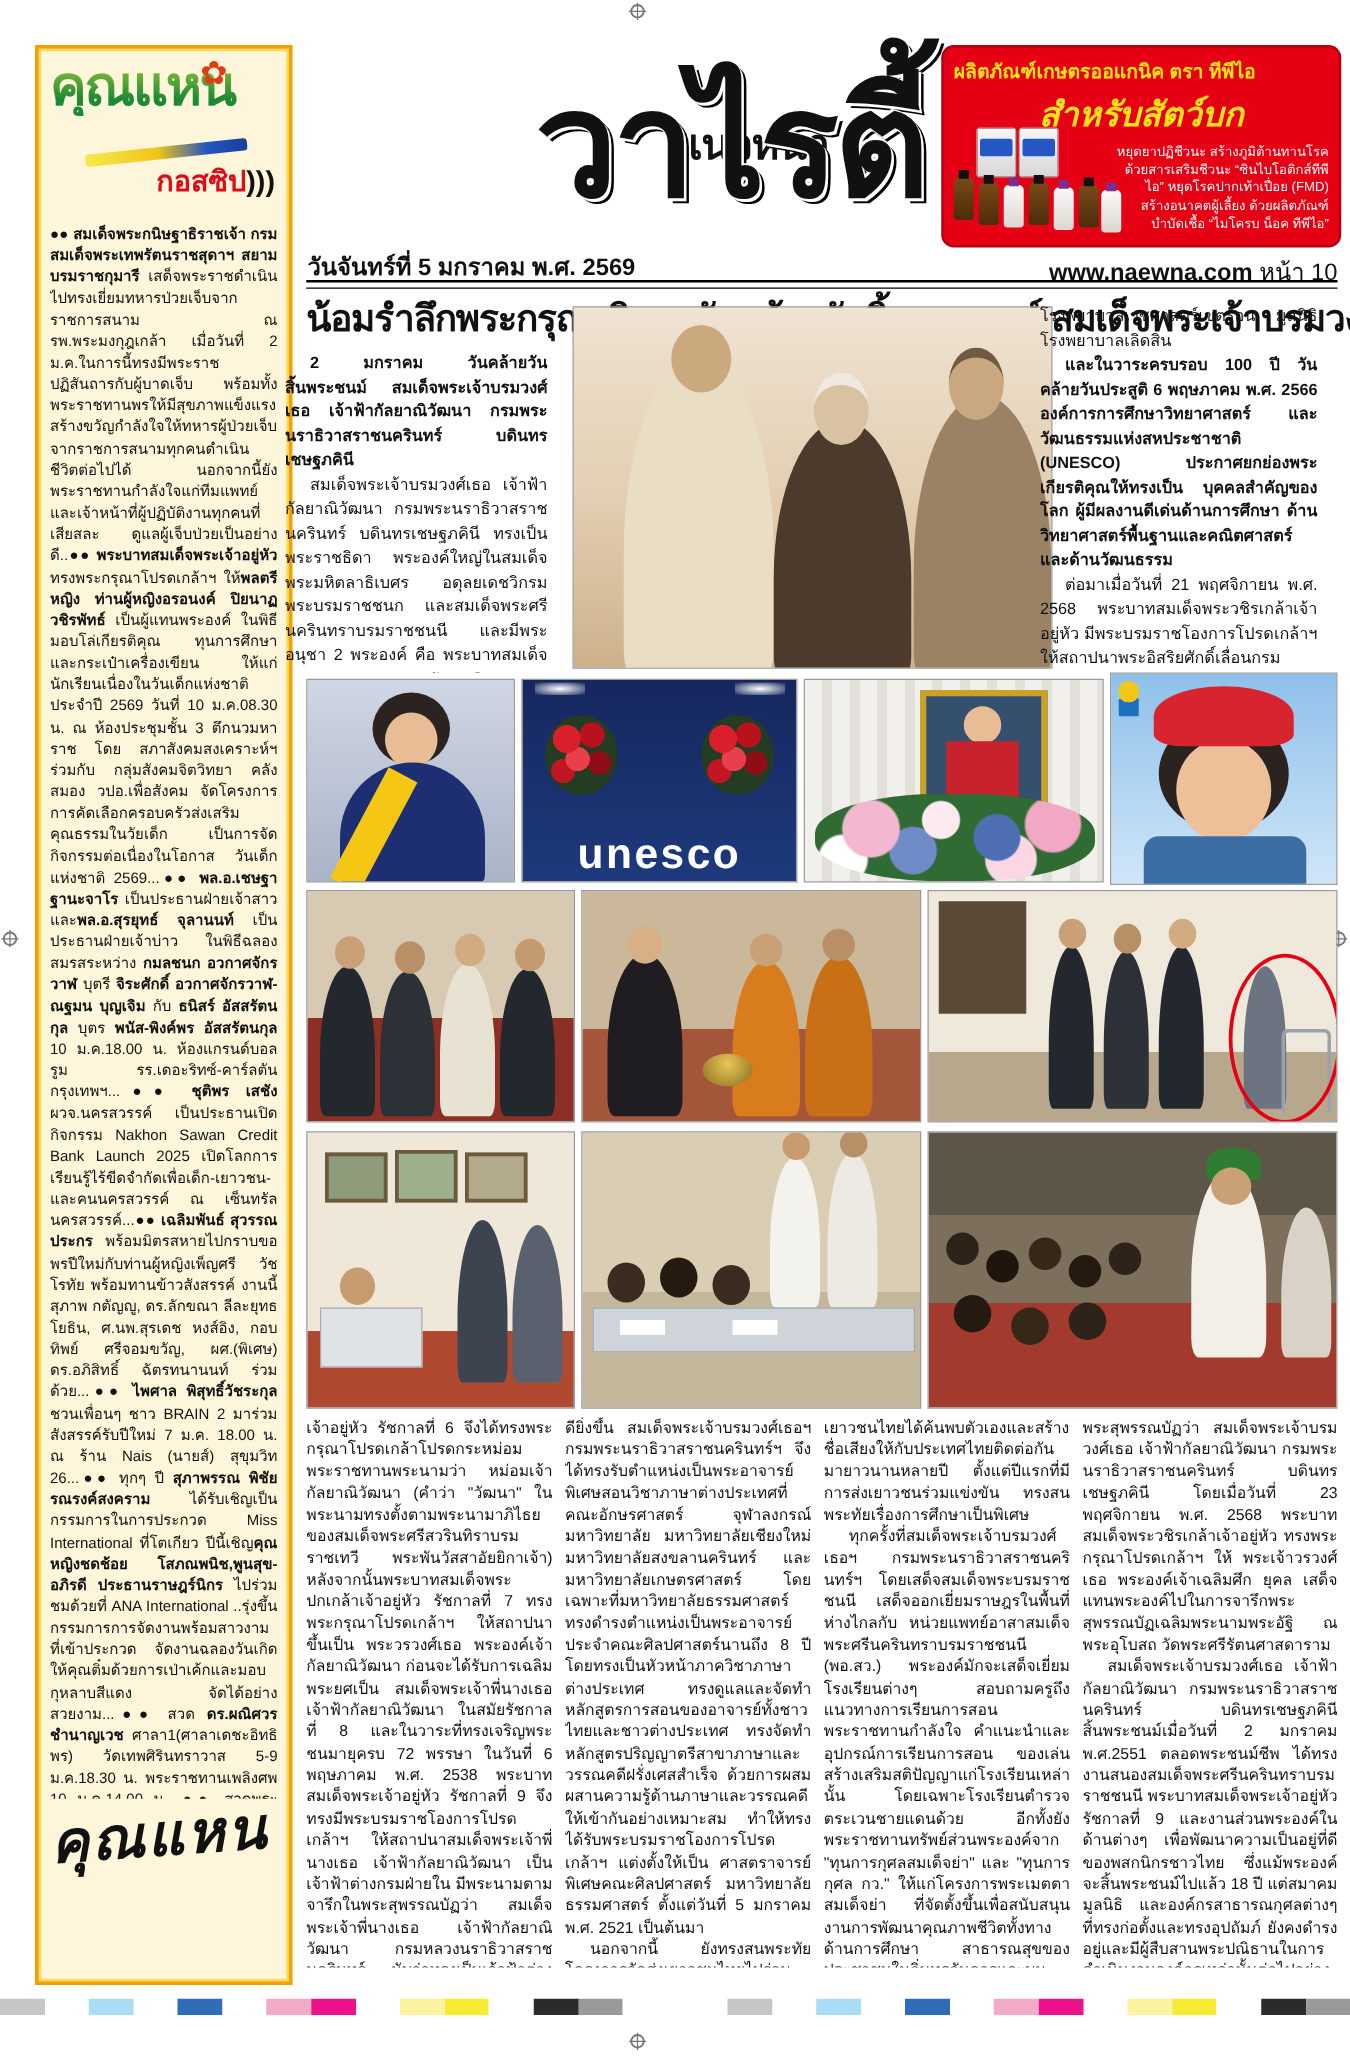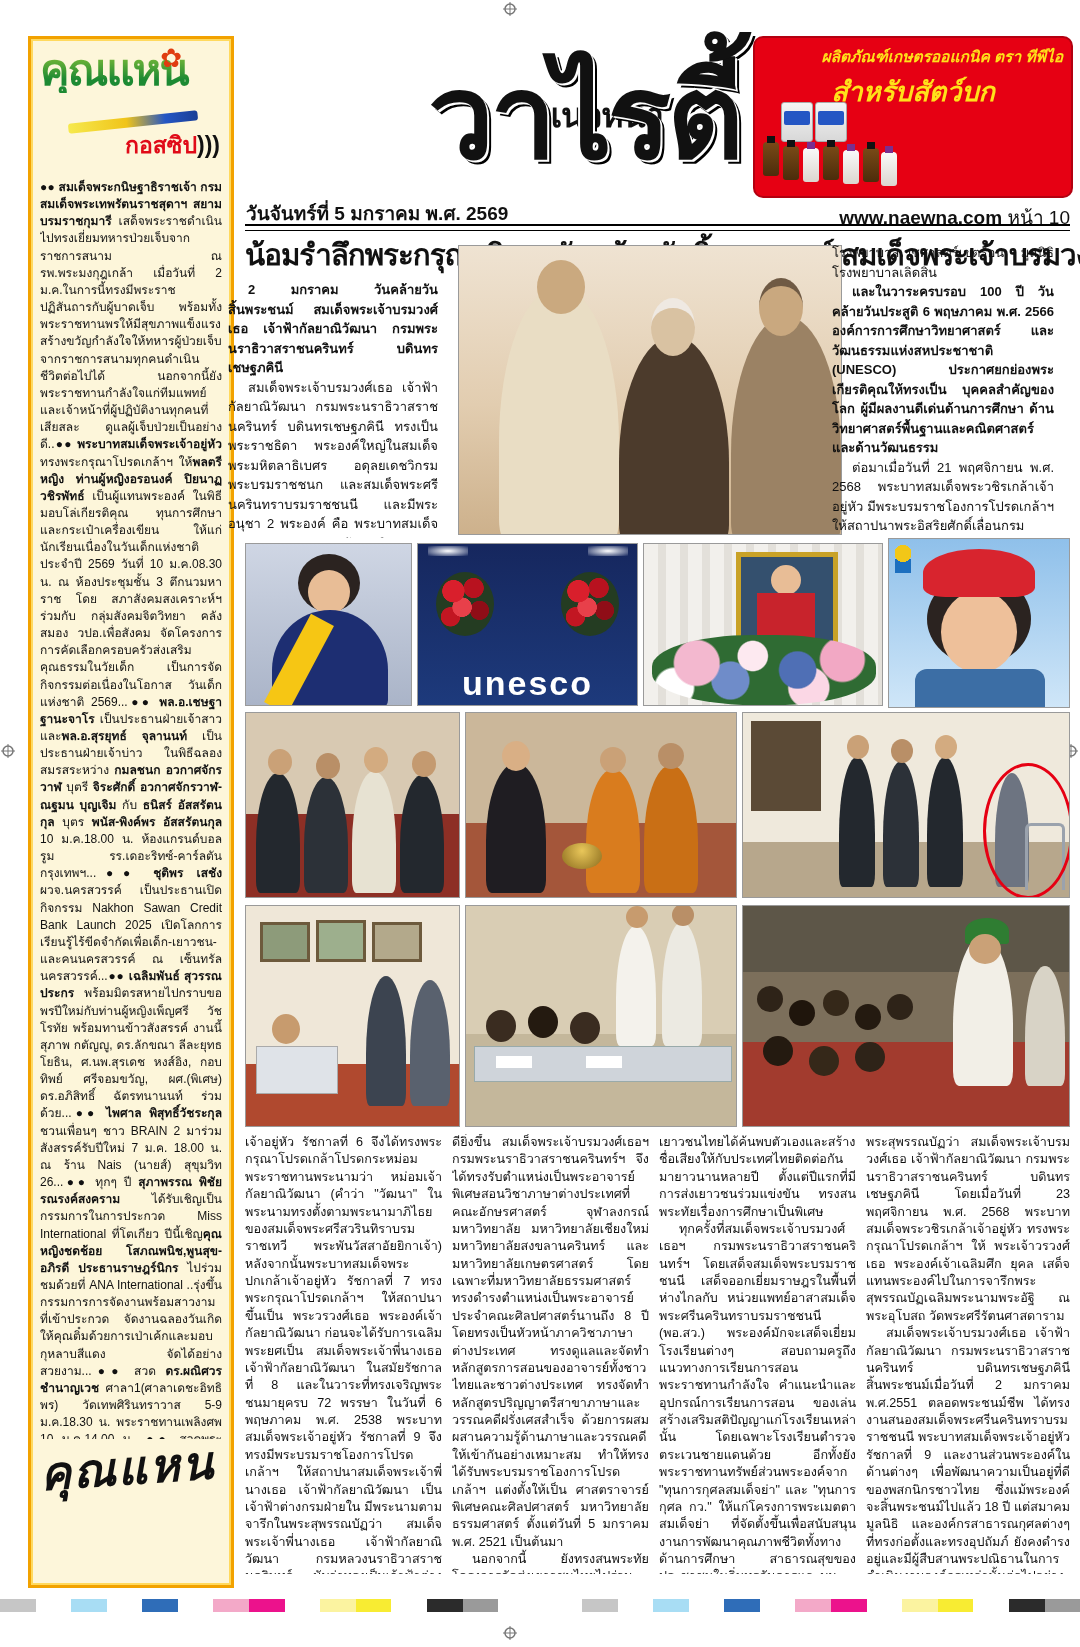--- a/index.html
+++ b/index.html
@@ -32,21 +32,21 @@
   #mast-main{left:428px;top:56px;font-size:118px;font-weight:900;letter-spacing:-4px;line-height:1.05;
       text-shadow:2px 2px 0 #fff,-2px -2px 0 #fff,4px 4px 0 #000;}
   #date-line{left:246px;top:198px;font-size:19px;font-weight:bold;}
   #site-line{left:820px;top:202px;width:250px;text-align:right;font-size:19px;}
   #site-line .u{font-weight:900;}
   #rule{left:245px;top:224px;width:825px;height:4px;border-top:2px solid #000;border-bottom:1px solid #000;}
   #headline{left:245px;top:231px;width:828px;font-size:29.5px;font-weight:900;letter-spacing:-1px;white-space:nowrap;}
   
   #ad-box{left:755px;top:38px;width:316px;height:158px;background:#e60013;border-radius:8px;
       box-shadow:0 0 0 2px #b30010;padding:6px 8px;box-sizing:border-box;text-align:right;}
-  #ad-box .t1{font-size:15.5px;font-weight:900;color:#ffe11a;font-style:italic;text-align:right;}
+  #ad-box .t1{font-size:15.5px;font-weight:900;color:#ffe11a;text-align:left;}
   #ad-box .t2{font-size:27px;font-weight:900;color:#ffe11a;font-style:italic;text-align:center;margin-top:1px;}
   #ad-box .lines{font-size:10.5px;color:#fff;line-height:1.35;margin-top:2px;}
   #ad-products{position:absolute;left:8px;bottom:8px;width:135px;height:86px;}
   .can{position:absolute;width:30px;height:38px;background:linear-gradient(180deg,#f5f5f5,#d8d8d8);
       border-radius:3px;border:1px solid #aaa;}
   .can:before{content:"";position:absolute;left:2px;top:8px;right:2px;height:14px;background:#2456c4;border-radius:2px;}
   .bottle{position:absolute;width:16px;height:34px;background:linear-gradient(180deg,#7a4a17,#4c2c0b);
       border-radius:4px 4px 3px 3px;}
   .bottle:before{content:"";position:absolute;left:4px;top:-6px;width:8px;height:7px;background:#111;}
   .bottle.w{background:linear-gradient(180deg,#fafafa,#dcd6cf);}
@@ -121,20 +121,21 @@
   <div id="gossip-text"><span class="b">●● สมเด็จพระกนิษฐาธิราชเจ้า กรมสมเด็จพระเทพรัตนราชสุดาฯ สยามบรมราชกุมารี</span><span> เสด็จพระราชดำเนินไปทรงเยี่ยมทหารป่วยเจ็บจากราชการสนาม ณ รพ.พระมงกุฎเกล้า เมื่อวันที่ 2 ม.ค.ในการนี้ทรงมีพระราชปฏิสันถารกับผู้บาดเจ็บ พร้อมทั้งพระราชทานพรให้มีสุขภาพแข็งแรง สร้างขวัญกำลังใจให้ทหารผู้ป่วยเจ็บจากราชการสนามทุกคนดำเนินชีวิตต่อไปได้ นอกจากนี้ยังพระราชทานกำลังใจแก่ทีมแพทย์และเจ้าหน้าที่ผู้ปฏิบัติงานทุกคนที่เสียสละ ดูแลผู้เจ็บป่วยเป็นอย่างดี..</span><span class="b">●● พระบาทสมเด็จพระเจ้าอยู่หัว</span><span> ทรงพระกรุณาโปรดเกล้าฯ ให้</span><span class="b">พลตรีหญิง ท่านผู้หญิงอรอนงค์ ปิยนาฏวชิรพัทธ์</span><span> เป็นผู้แทนพระองค์ ในพิธีมอบโล่เกียรติคุณ ทุนการศึกษา และกระเป๋าเครื่องเขียน ให้แก่นักเรียนเนื่องในวันเด็กแห่งชาติประจำปี 2569 วันที่ 10 ม.ค.08.30 น. ณ ห้องประชุมชั้น 3 ตึกนวมหาราช โดย สภาสังคมสงเคราะห์ฯ ร่วมกับ กลุ่มสังคมจิตวิทยา คลังสมอง วปอ.เพื่อสังคม จัดโครงการ การคัดเลือกครอบครัวส่งเสริมคุณธรรมในวัยเด็ก เป็นการจัดกิจกรรมต่อเนื่องในโอกาส วันเด็กแห่งชาติ 2569...</span><span class="b">●● พล.อ.เชษฐา ฐานะจาโร</span><span> เป็นประธานฝ่ายเจ้าสาว และ</span><span class="b">พล.อ.สุรยุทธ์ จุลานนท์</span><span> เป็นประธานฝ่ายเจ้าบ่าว ในพิธีฉลองสมรสระหว่าง </span><span class="b">กมลชนก อวกาศจักรวาฬ</span><span> บุตรี </span><span class="b">จิระศักดิ์ อวกาศจักรวาฬ-ณฐมน บุญเจิม</span><span> กับ </span><span class="b">ธนิสร์ อัสสรัตนกุล</span><span> บุตร </span><span class="b">พนัส-พิงค์พร อัสสรัตนกุล</span><span> 10 ม.ค.18.00 น. ห้องแกรนด์บอลรูม รร.เดอะริทซ์-คาร์ลตัน กรุงเทพฯ...</span><span class="b">●● ชุติพร เสชัง</span><span> ผวจ.นครสวรรค์ เป็นประธานเปิดกิจกรรม Nakhon Sawan Credit Bank Launch 2025 เปิดโลกการเรียนรู้ไร้ขีดจำกัดเพื่อเด็ก-เยาวชน-และคนนครสวรรค์ ณ เซ็นทรัลนครสวรรค์...</span><span class="b">●● เฉลิมพันธ์ สุวรรณประกร</span><span> พร้อมมิตรสหายไปกราบขอพรปีใหม่กับท่านผู้หญิงเพ็ญศรี วัชโรทัย พร้อมทานข้าวสังสรรค์ งานนี้ สุภาพ กตัญญู, ดร.ลักขณา ลีละยุทธโยธิน, ศ.นพ.สุรเดช หงส์อิง, กอบทิพย์ ศรีจอมขวัญ, ผศ.(พิเศษ) ดร.อภิสิทธิ์ ฉัตรทนานนท์ ร่วมด้วย...</span><span class="b">●● ไพศาล พิสุทธิ์วัชระกุล</span><span> ชวนเพื่อนๆ ชาว BRAIN 2 มาร่วมสังสรรค์รับปีใหม่ 7 ม.ค. 18.00 น. ณ ร้าน Nais (นายส์) สุขุมวิท 26...</span><span>●● ทุกๆ ปี </span><span class="b">สุภาพรรณ พิชัยรณรงค์สงคราม</span><span> ได้รับเชิญเป็นกรรมการในการประกวด Miss International ที่โตเกียว ปีนี้เชิญ</span><span class="b">คุณหญิงชดช้อย โสภณพนิช,พูนสุข-อภิรดี ประธานราษฎร์นิกร</span><span> ไปร่วมชมด้วยที่ ANA International ..รุ่งขึ้นกรรมการการจัดงานพร้อมสาวงามที่เข้าประกวด จัดงานฉลองวันเกิดให้คุณติ๋มด้วยการเป่าเค้กและมอบกุหลาบสีแดง จัดได้อย่างสวยงาม...</span><span>●● สวด </span><span class="b">ดร.ผณิศวร ชำนาญเวช</span><span> ศาลา1(ศาลาเดชะอิทธิพร) วัดเทพศิรินทราวาส 5-9 ม.ค.18.30 น. พระราชทานเพลิงศพ 10 ม.ค.14.00 น...</span><span>●● สวดพระอภิธรรม </span></div>
   <div id="gossip-sign">คุณแหน</div>
 </div>
 
 <div class="abs" id="mast-top">แนวหน้า</div>
 <div class="abs" id="mast-main">วาไรตี้</div>
 
 <div class="abs" id="ad-box">
   <div class="t1">ผลิตภัณฑ์เกษตรออแกนิค ตรา ทีพีไอ</div>
   <div class="t2">สำหรับสัตว์บก</div>
+  <div class="lines" style="padding-left:130px;">หยุดยาปฏิชีวนะ สร้างภูมิต้านทานโรค ด้วยสารเสริมชีวนะ “ซินไบโอติกส์ทีพีไอ” หยุดโรคปากเท้าเปื่อย (FMD) สร้างอนาคตผู้เลี้ยง ด้วยผลิตภัณฑ์บำบัดเชื้อ “ไมโครบ น็อค ทีพีไอ”</div>
   <div id="ad-products">
     <div class="can" style="left:18px;top:0;"></div>
     <div class="can" style="left:52px;top:0;"></div>
     <div class="bottle" style="left:0;top:40px;"></div>
     <div class="bottle" style="left:20px;top:44px;"></div>
     <div class="bottle w" style="left:40px;top:46px;"></div>
     <div class="bottle" style="left:60px;top:44px;"></div>
     <div class="bottle w" style="left:80px;top:48px;"></div>
     <div class="bottle" style="left:100px;top:46px;"></div>
     <div class="bottle w" style="left:118px;top:50px;"></div>

